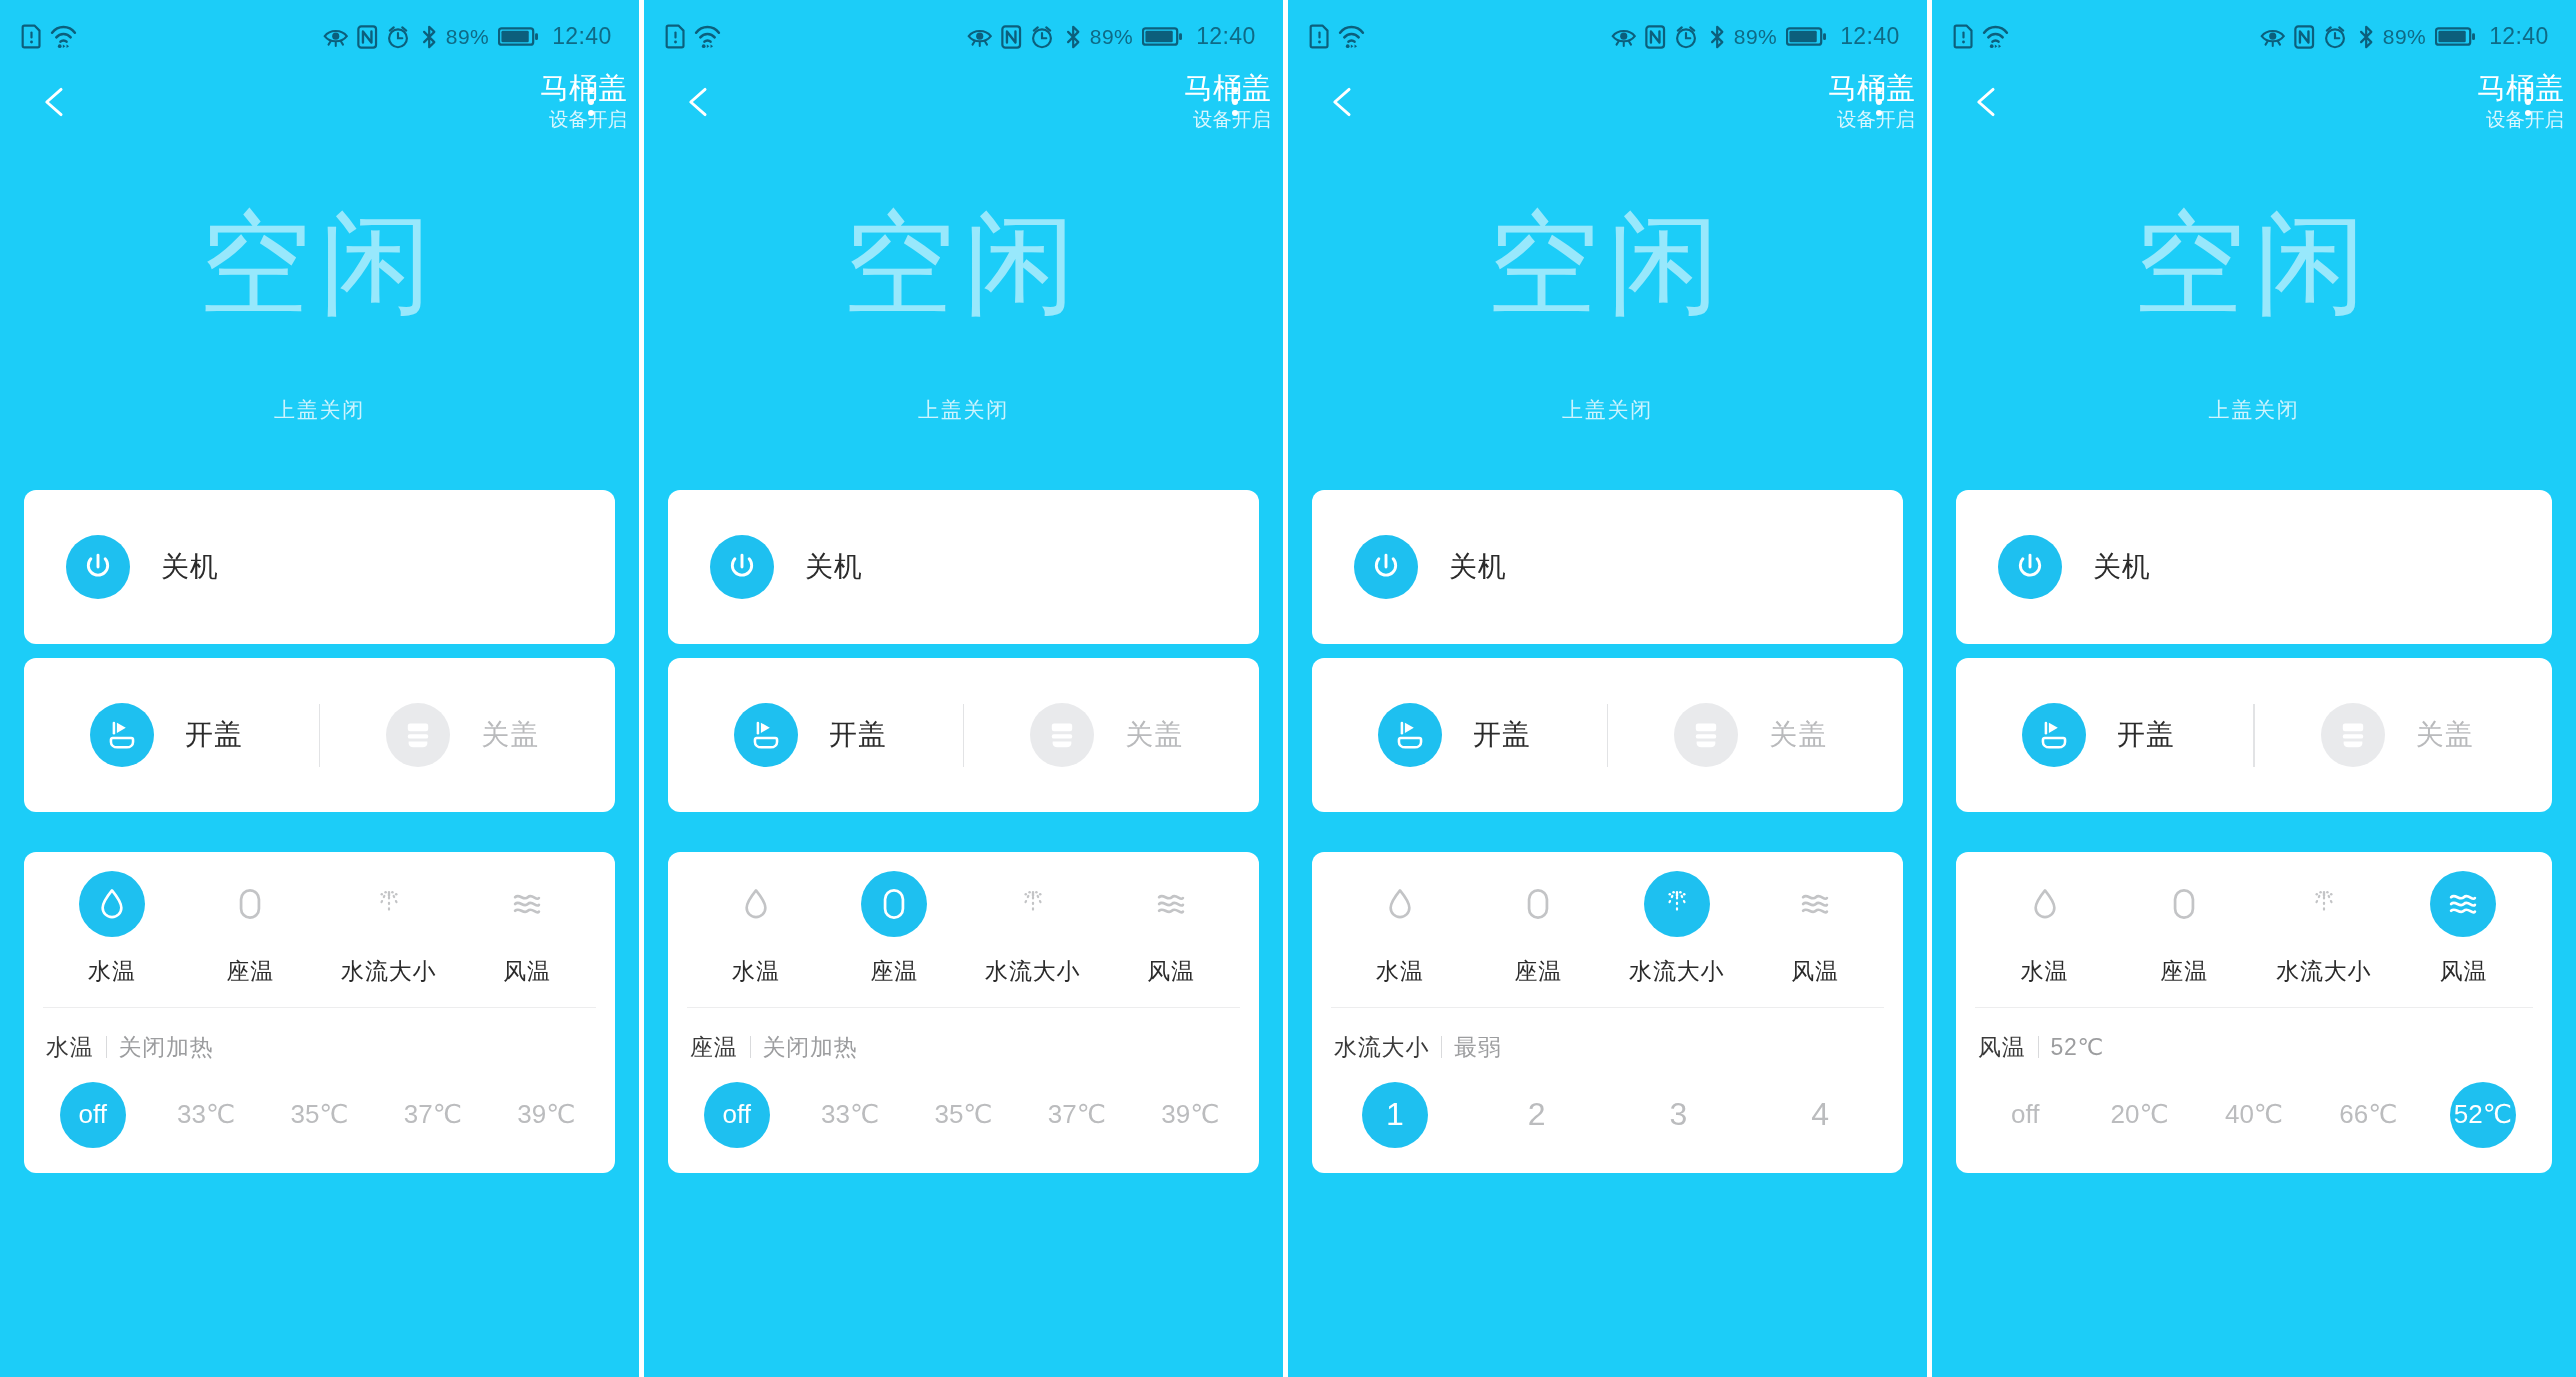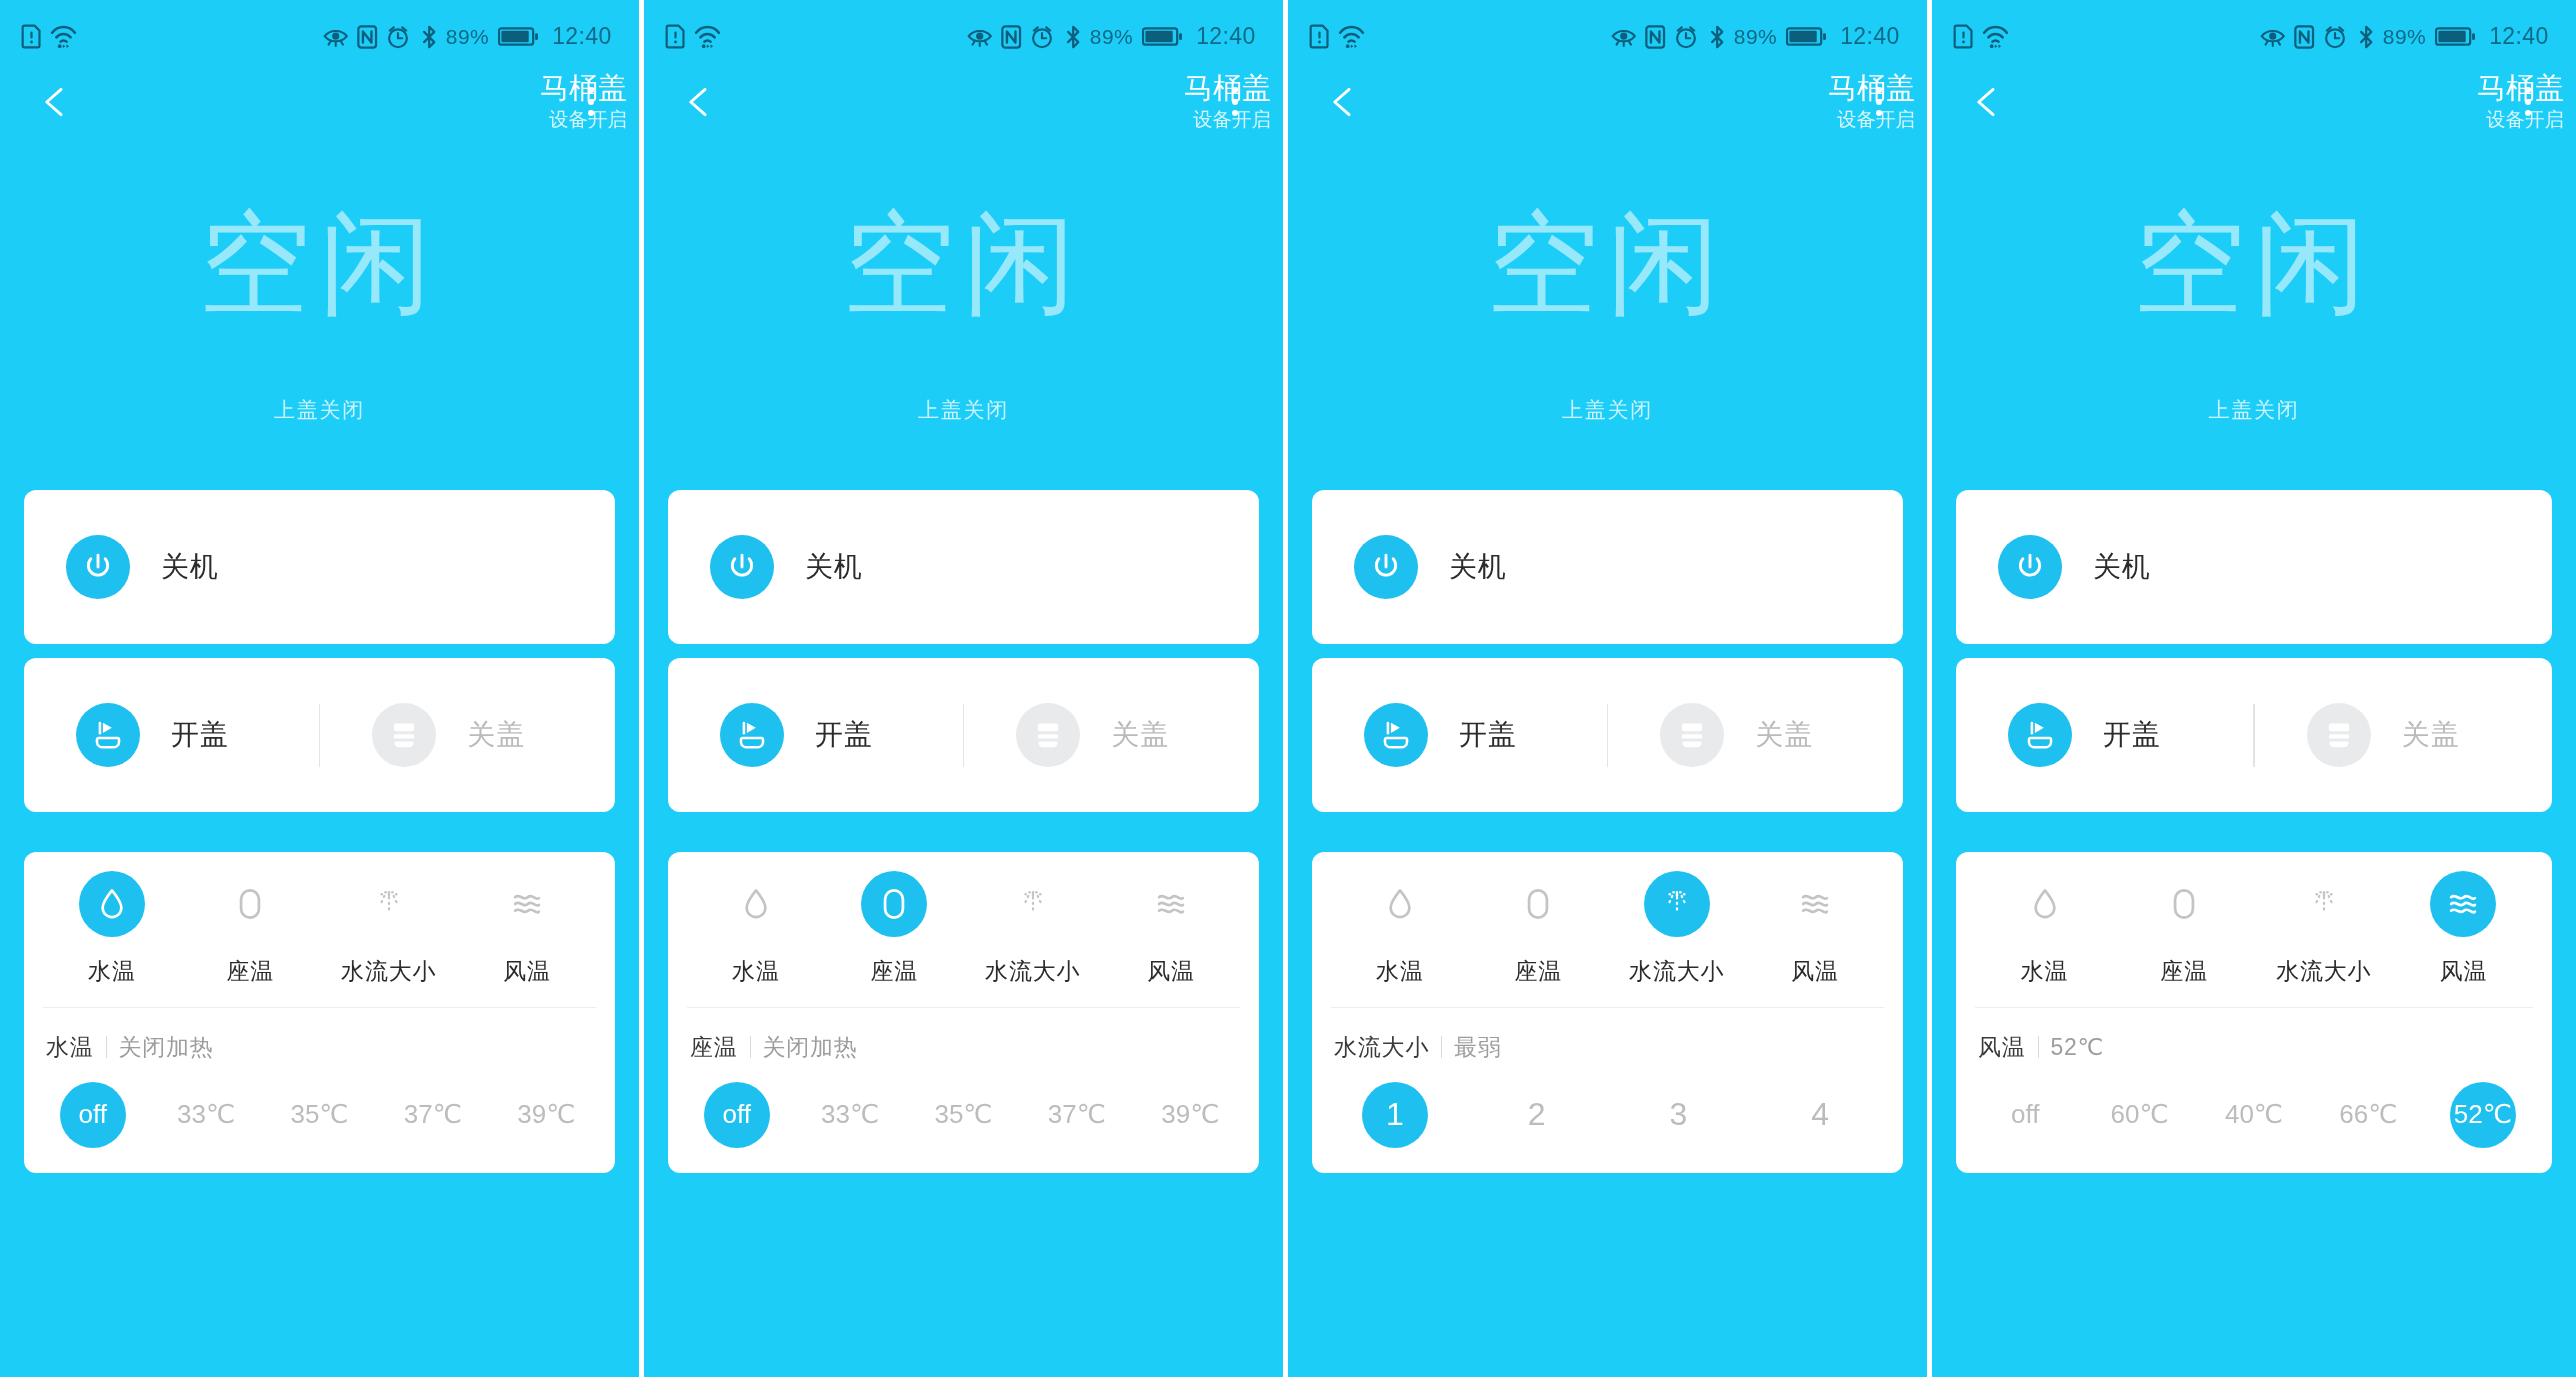--- a/index.html
+++ b/index.html
@@ -132,21 +132,21 @@
     color: #2b2b2b;
     margin-left: 31px;
     letter-spacing: 0.8px;
   }
   .btn-label.muted { color: #b9babc; }
 
   .lid-half {
     flex: 1 1 0;
     display: flex;
     align-items: center;
-    padding-left: 52px;
+    padding-left: 66px;
   }
   .lid-div { width: 1.7px; height: 63px; background: #e2e3e5; flex: none; }
 
   
   .tabs {
     display: flex;
     padding: 0 18.7px;
   }
   .tab {
     flex: 1 1 0;
@@ -858,21 +858,21 @@
             <div class="cur-row">
               <span class="cur-name">风温</span>
               <span class="cur-bar"></span>
               <span class="cur-val">52℃</span>
             </div>
             <div class="levels">
               <div class="level">
                 <span class="lv-pill">off</span>
               </div>
               <div class="level">
-                <span class="lv-pill">60℃</span>
+                <span class="lv-pill">20℃</span>
               </div>
               <div class="level">
                 <span class="lv-pill">40℃</span>
               </div>
               <div class="level">
                 <span class="lv-pill">66℃</span>
               </div>
               <div class="level sel">
                 <span class="lv-pill">52℃</span>
               </div>

